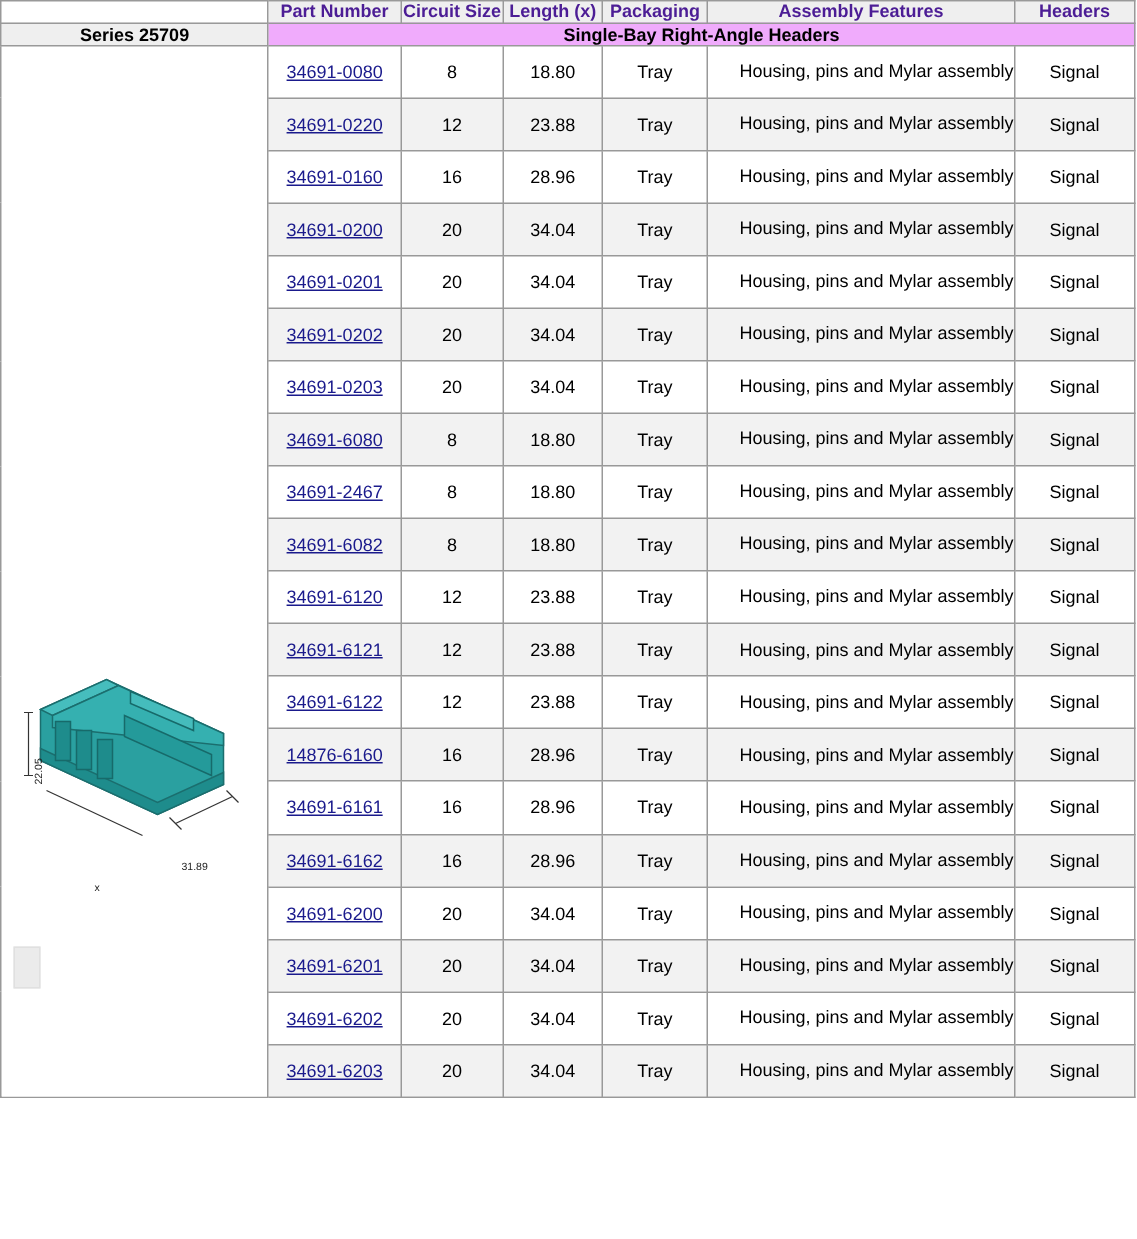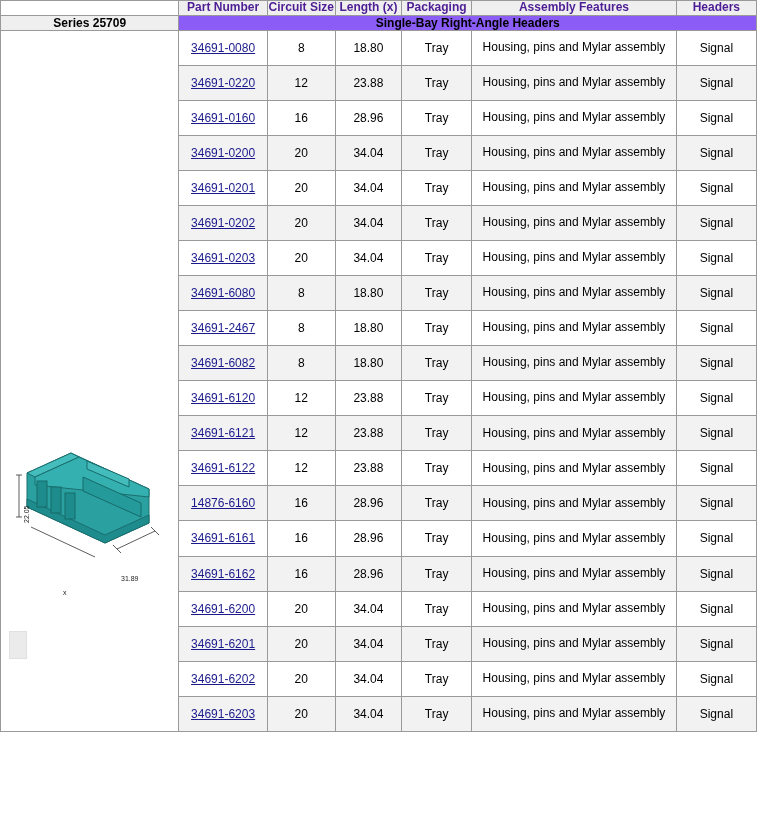--- a/index.html
+++ b/index.html
@@ -48,21 +48,21 @@
   }
   
   td.series-cell {
     background: #efefef;
     font-weight: bold;
     text-align: center;
     font-size: 12px;
     padding: 5px 4px;
   }
   td.section-cell {
-    background: #8b5cf6;
+    background: #f0abfc;
     font-weight: bold;
     text-align: center;
     font-size: 12px;
     padding: 5px 4px;
   }
   
   td.image-cell {
     background: #ffffff;
     vertical-align: top;
     padding: 0;
@@ -121,21 +121,21 @@
   td.part a {
     color: #1a1a8c;
     text-decoration: underline;
   }
   td.num {
     text-align: center;
     padding: 8px 4px;
     font-size: 12px;
   }
   td.feat {
-    text-align: center;
+    text-align: right;
     padding: 6px 8px;
     font-size: 12px;
     line-height: 1.3;
   }
   td.hdr {
     text-align: center;
     padding: 8px 4px;
     font-size: 12px;
   }
   tr.alt td {

